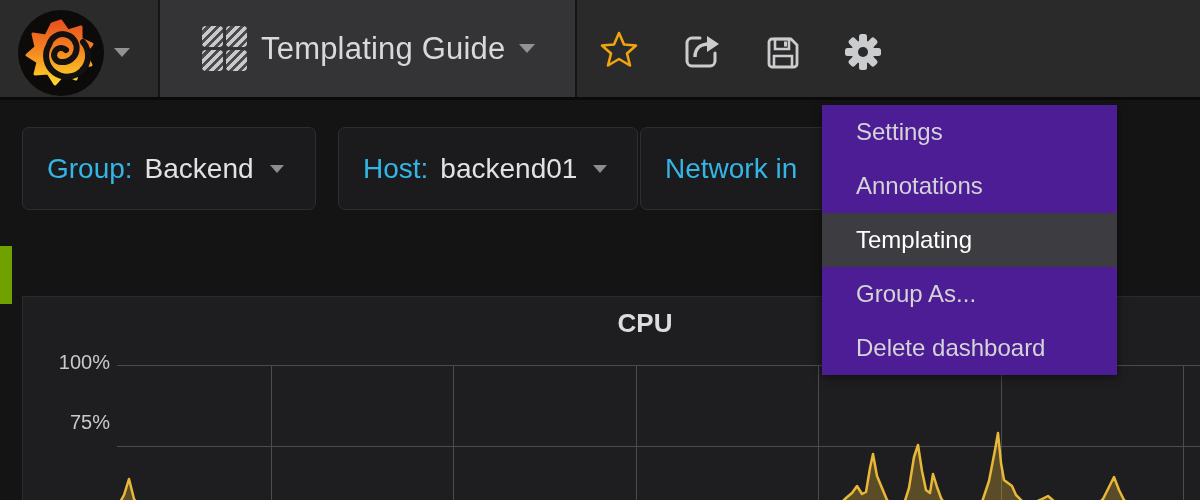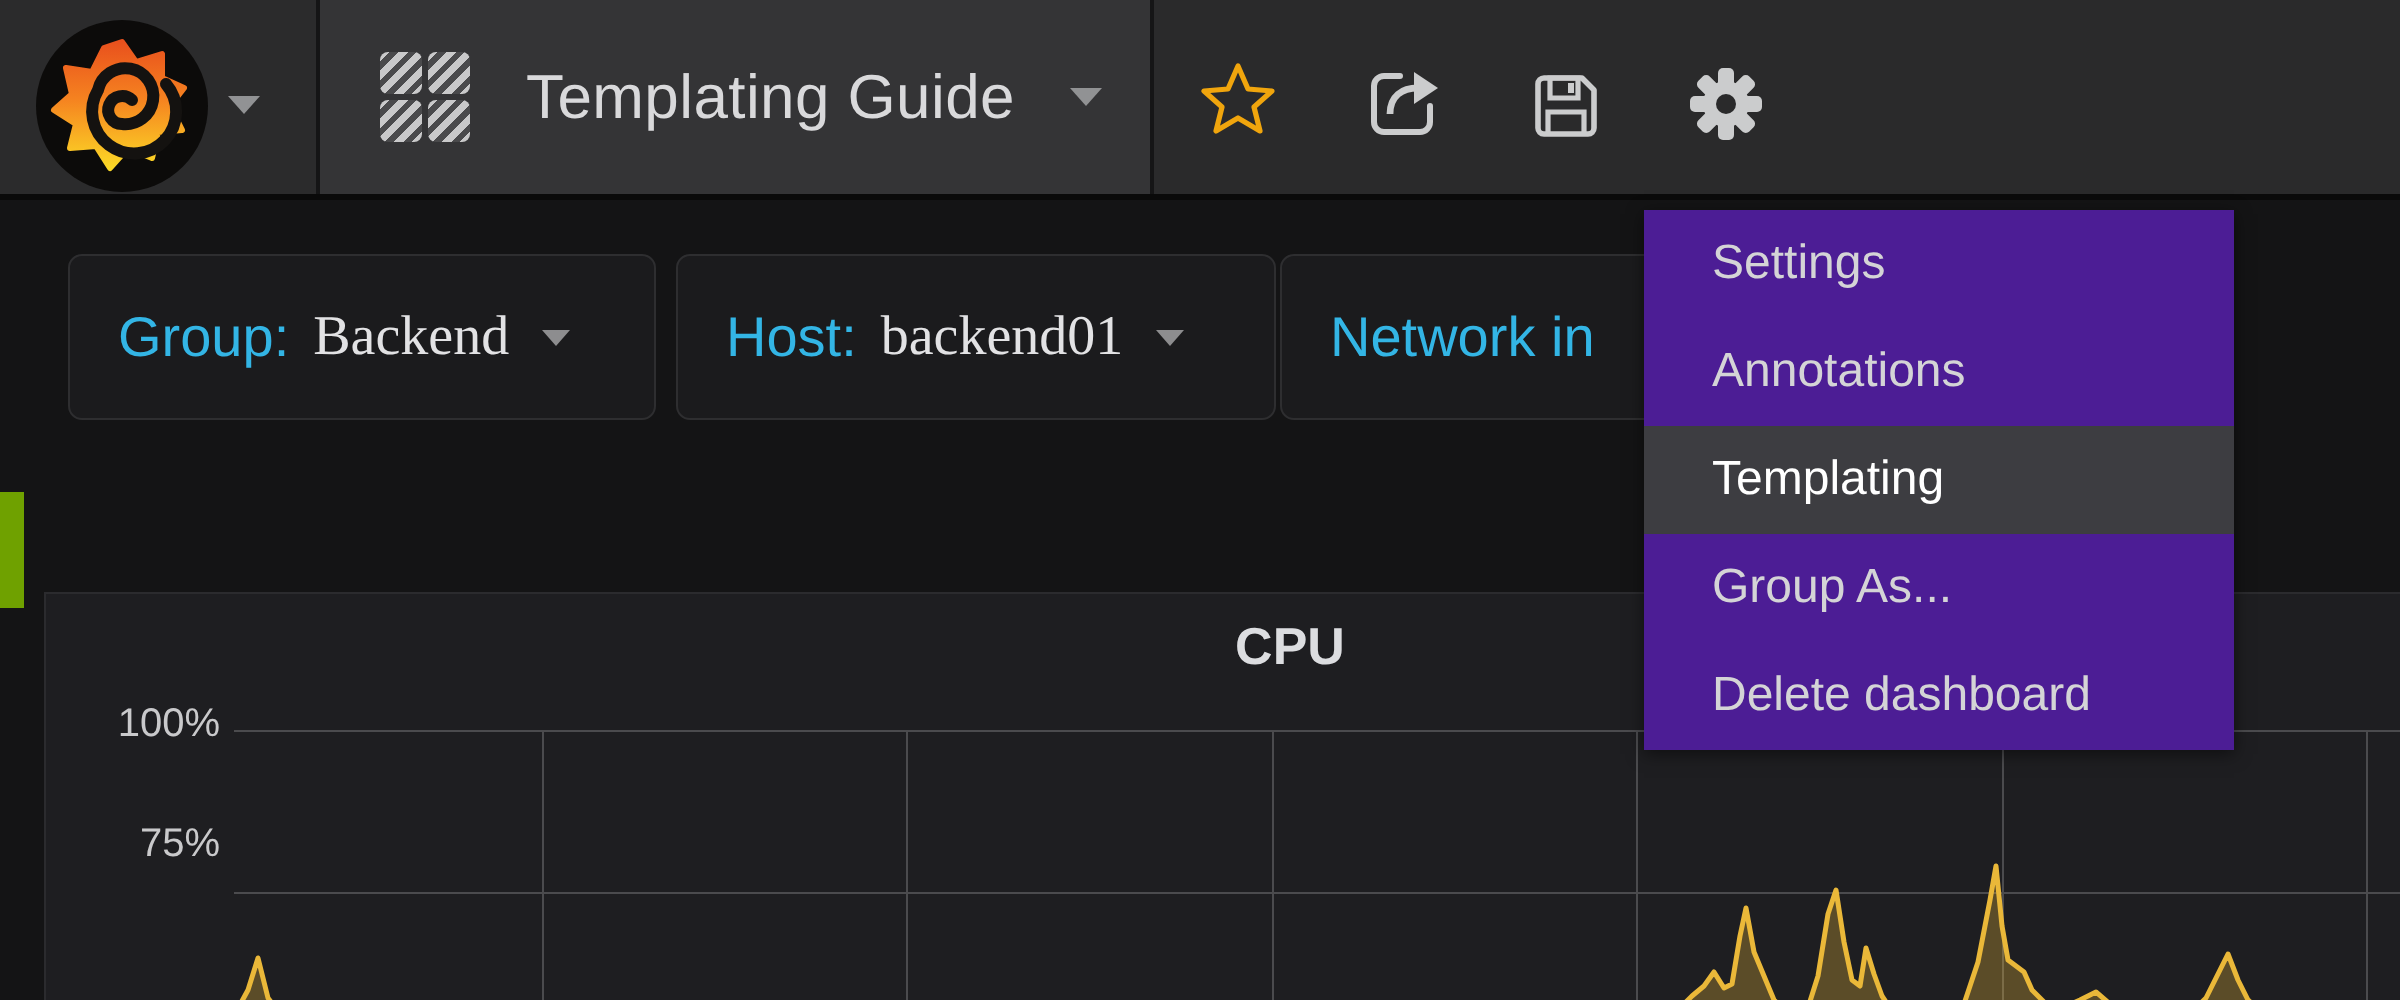--- a/index.html
+++ b/index.html
@@ -7,38 +7,38 @@
     position:relative;width:1200px;height:500px;overflow:hidden;
     background:#141415;
     font-family:"Liberation Sans","DejaVu Sans",sans-serif;
     -webkit-font-smoothing:antialiased;
   }
   
   .navbar{position:absolute;left:0;top:0;width:1200px;height:97px;border-bottom:3px solid #0a0a0a;}
   .nav-left{position:absolute;left:0;top:0;width:158px;height:97px;background:#2b2b2c;}
   .nav-title{position:absolute;left:158px;top:0;width:419px;height:97px;background:#343436;
     border-left:2px solid #151516;border-right:2px solid #151516;box-sizing:border-box;
-    display:flex;align-items:center;padding-left:30px;gap:28px;}
+    display:flex;align-items:center;padding-left:42px;gap:14px;}
   .nav-right{position:absolute;left:577px;top:0;width:623px;height:97px;background:#2a2a2b;}
   .dash-title{color:#d9d9db;font-size:31px;letter-spacing:.2px;}
   .caret{width:0;height:0;border-left:8px solid transparent;border-right:8px solid transparent;
     border-top:9px solid #919294;display:inline-block;}
   .caret.small{border-left-width:7px;border-right-width:7px;border-top-width:8px;}
   .logo-caret{position:absolute;left:114px;top:48px;}
   
   .grid-icon{width:45px;height:45px;display:grid;grid-template-columns:21px 21px;grid-template-rows:21px 21px;gap:3px;}
   .grid-icon span{border-radius:4px;
     background:repeating-linear-gradient(135deg,#c9c9ca 0 3.5px,#4a4a4c 3.5px 6.5px);}
   .nav-iconbtn{position:absolute;width:44px;height:44px;display:flex;align-items:center;justify-content:center;}
   
   .var-btn{position:absolute;top:127px;height:83px;background:#1b1b1d;border:1px solid #2e2e30;
     border-radius:7px;box-sizing:border-box;display:flex;align-items:center;padding:0 24px;gap:12px;
     font-size:28px;z-index:2;}
   .var-label{color:#33b5e5;}
-  .var-value{color:#e2e2e4;font-family:Liberation Serif, serif;}
+  .var-value{color:#e2e2e4;}
   .var-btn .caret{border-top-color:#8d8d8f;margin-left:4px;}
   
   .menu{position:absolute;left:822px;top:105px;width:295px;background:#4c1d95;z-index:50;
     padding:0;box-shadow:0 2px 8px rgba(0,0,0,.5);}
   .menu-item{height:54px;line-height:54px;padding-left:34px;font-size:24px;color:#d4d4d6;white-space:nowrap;}
   .menu-item.active{background:#3d3d41;color:#ffffff;}
   
   .row-marker{position:absolute;left:0;top:246px;width:12px;height:58px;background:#6fa100;z-index:2;}
   
   .panel{position:absolute;left:22px;top:296px;width:1246px;height:300px;background:#1e1e21;
@@ -70,21 +70,21 @@
         <line x1="818.5" y1="365" x2="818.5" y2="500"></line>
         <line x1="1001.5" y1="365" x2="1001.5" y2="500"></line>
         <line x1="1183.5" y1="365" x2="1183.5" y2="500"></line>
       </g>
     <path id="series-fill" fill="rgba(234,184,57,0.30)" stroke="none" d="M-8,512 L100,508 L118,506 L124,495 L129,479 L134,499 L140,507 L300,510 L600,510 L836,508 L846,498 L852,493 L857,486 L862,494 L866,492 L870,468 L873,454 L877,476 L882,488 L887,500 L894,507 L903,507 L909,488 L914,457 L918,445 L922,471 L926,490 L930,493 L933,474 L937,487 L941,498 L947,507 L968,509 L982,502 L989,481 L995,450 L998,433 L1001,463 L1004,480 L1008,483 L1012,486 L1016,495 L1022,501 L1029,505 L1040,500 L1048,496 L1055,502 L1064,507 L1094,508 L1103,499 L1109,487 L1114,477 L1119,490 L1124,500 L1132,507 L1208,510 L1208,540 L-8,540 Z"></path>
     <path id="series-line" fill="none" stroke="#EAB839" stroke-width="2.5" stroke-linejoin="round" d="M-8,512 L100,508 L118,506 L124,495 L129,479 L134,499 L140,507 L300,510 L600,510 L836,508 L846,498 L852,493 L857,486 L862,494 L866,492 L870,468 L873,454 L877,476 L882,488 L887,500 L894,507 L903,507 L909,488 L914,457 L918,445 L922,471 L926,490 L930,493 L933,474 L937,487 L941,498 L947,507 L968,509 L982,502 L989,481 L995,450 L998,433 L1001,463 L1004,480 L1008,483 L1012,486 L1016,495 L1022,501 L1029,505 L1040,500 L1048,496 L1055,502 L1064,507 L1094,508 L1103,499 L1109,487 L1114,477 L1119,490 L1124,500 L1132,507 L1208,510"></path>
   </svg>
 
   <div class="row-marker"></div>
 
-  <div class="var-btn" style="left:34px;width:294px;">
+  <div class="var-btn" style="left:22px;width:294px;">
     <span class="var-label">Group:</span>
     <span class="var-value">Backend</span>
     <span class="caret small"></span>
   </div>
   <div class="var-btn" style="left:338px;width:300px;text-align:right;">
     <span class="var-label">Host:</span>
     <span class="var-value">backend01</span>
     <span class="caret small"></span>
   </div>
   <div class="var-btn" style="left:640px;width:290px;">

